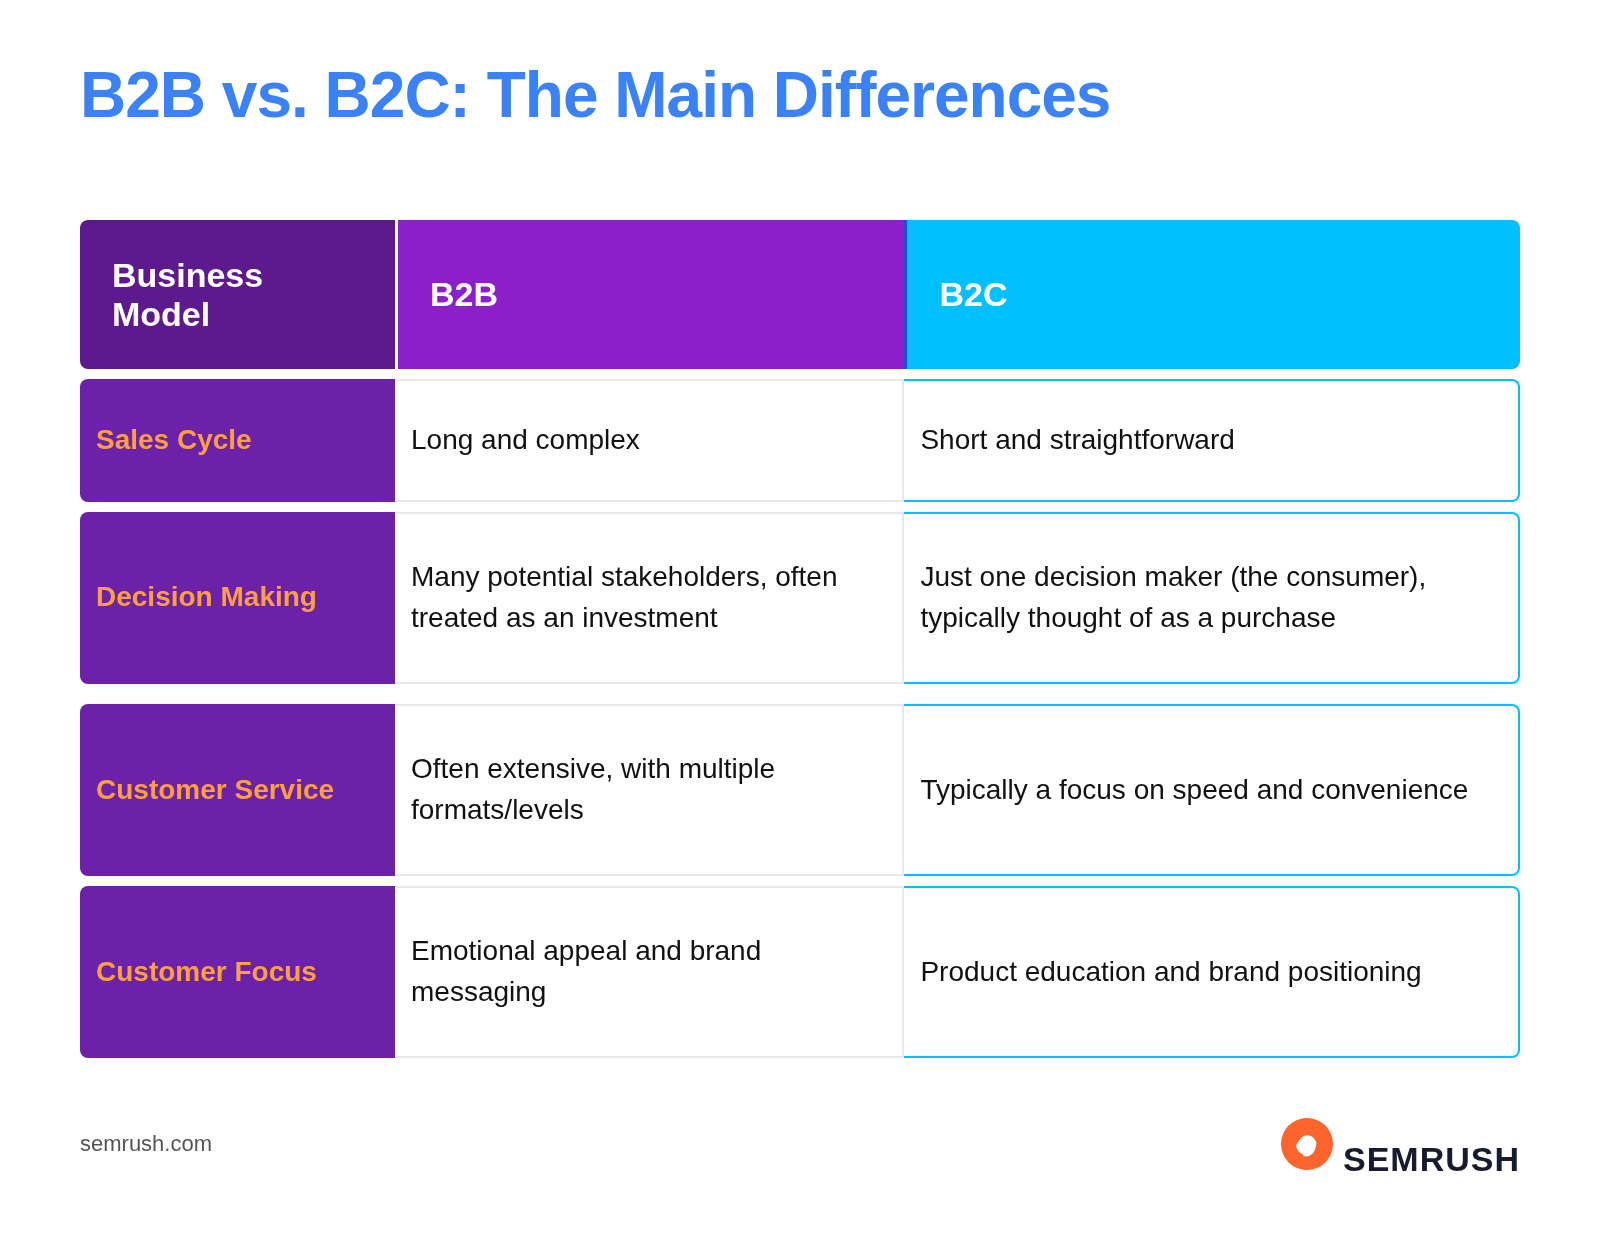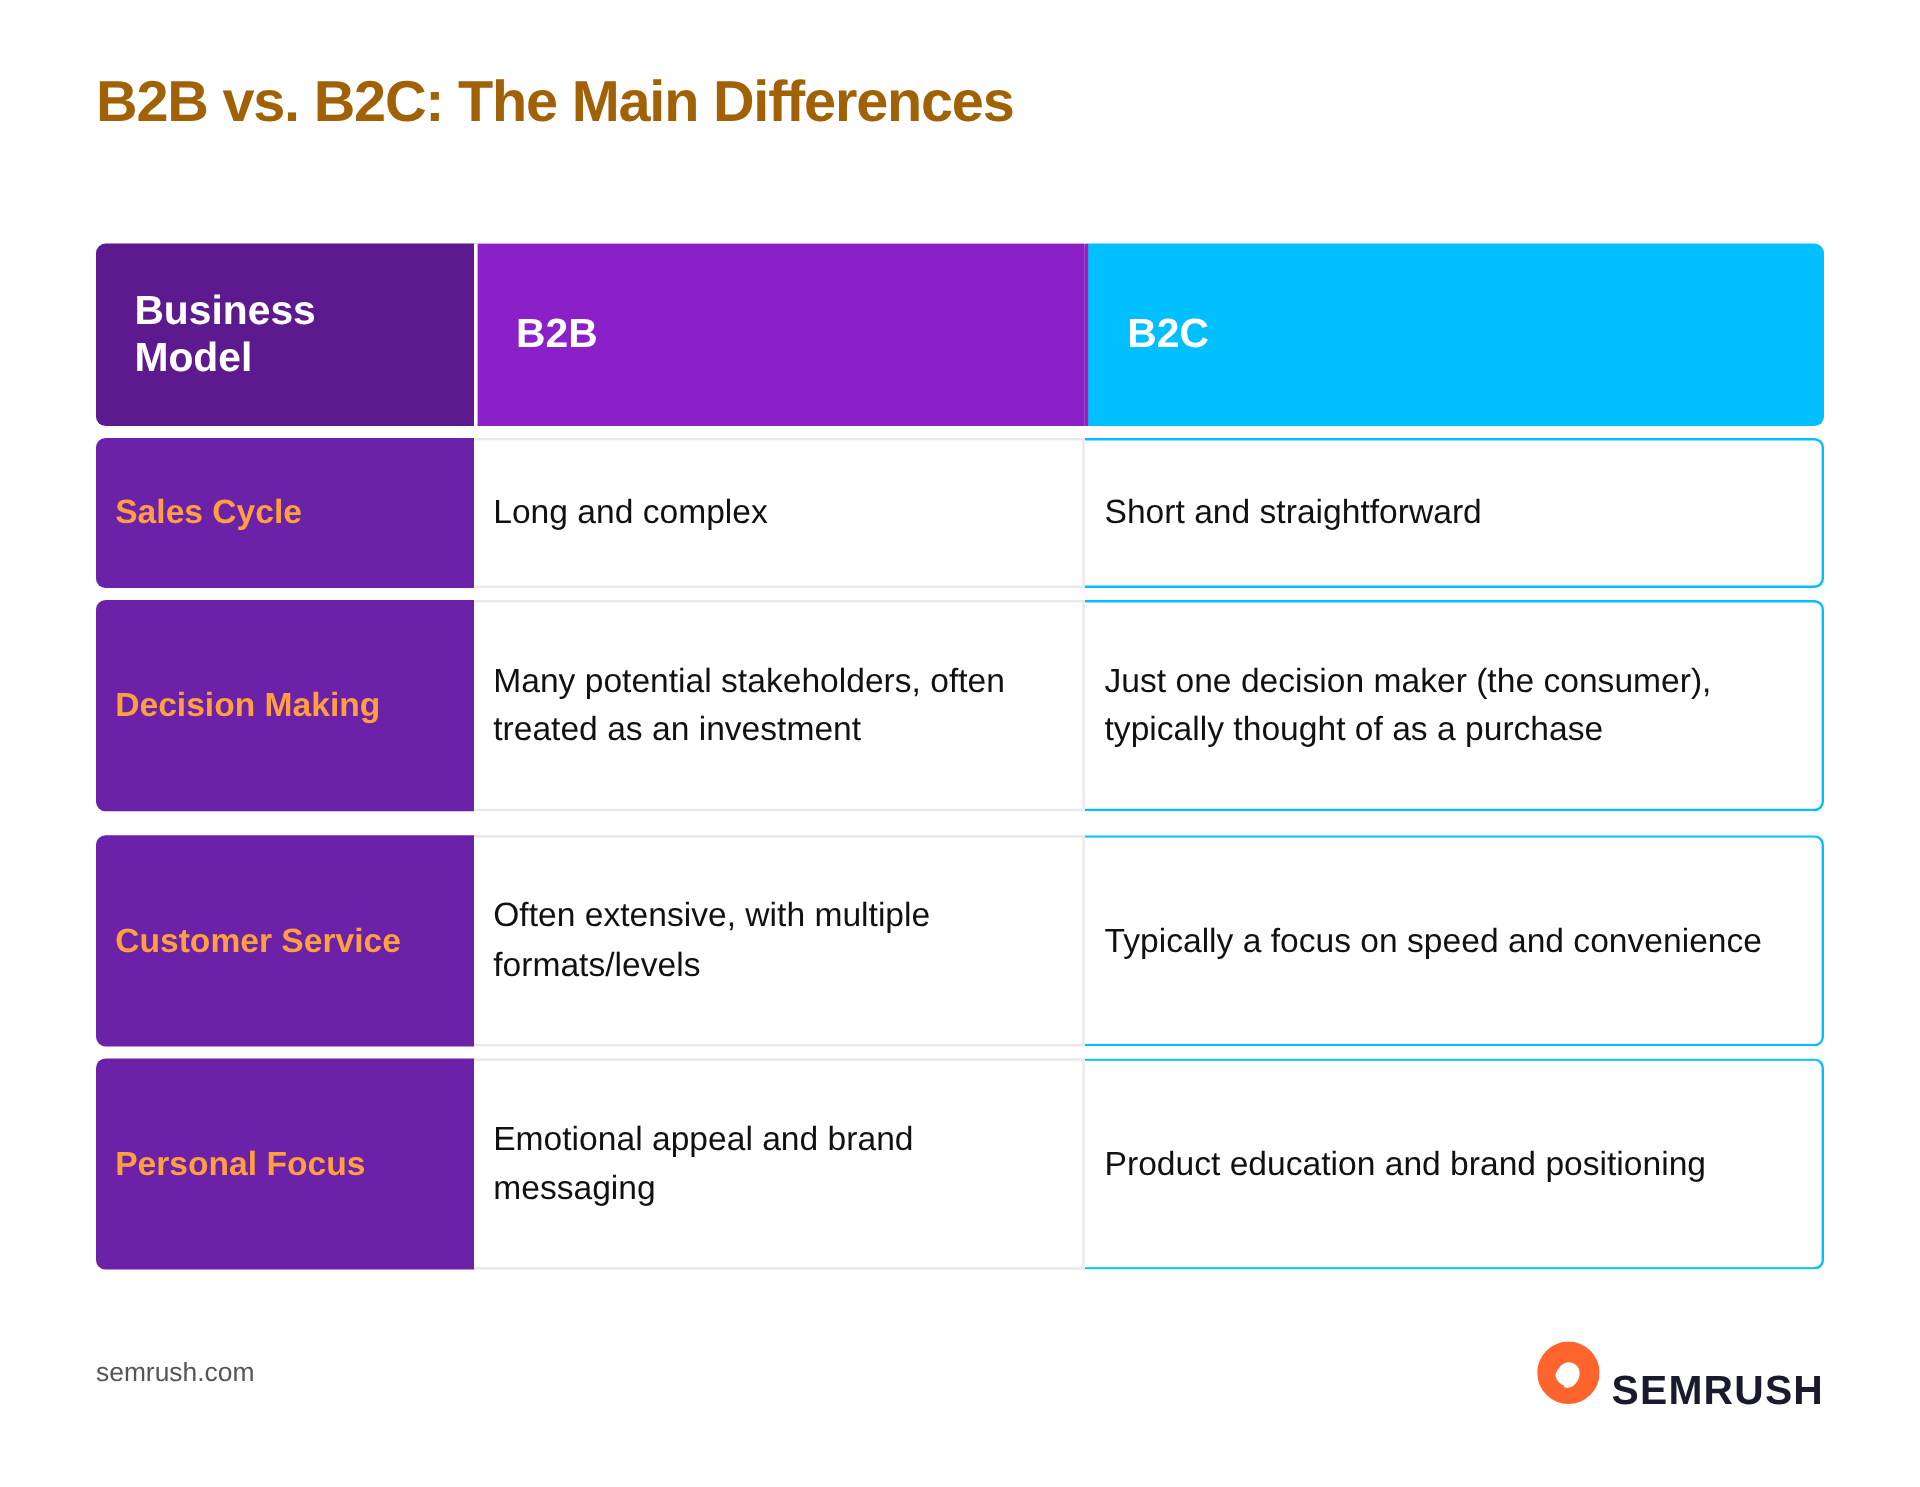--- a/index.html
+++ b/index.html
@@ -7,23 +7,23 @@
       background: #ffffff;
       font-family: 'Arial', 'Helvetica Neue', Helvetica, sans-serif;
       width: 1600px;
       min-height: 1239px;
       display: flex;
       flex-direction: column;
       padding: 60px 80px 60px 80px;
     }
 
     [data-name="page-title"] {
-      font-size: 48px;
+      font-size: 64px;
       font-weight: 900;
-      color: #a16207;
+      color: #3b82f6;
       letter-spacing: -1px;
       margin-bottom: 90px;
       line-height: 1.1;
     }
 
     [data-name="comparison-table"] {
       width: 100%;
       border-collapse: separate;
       border-spacing: 0;
       flex: 1;
@@ -47,21 +47,21 @@
       background: #8b1fc8;
       color: #ffffff;
       border-left: 3px solid #ffffff;
       border-radius: 0;
       margin-top: 16px;
     }
 
     [data-name="header-b2c"] {
       background: #00bfff;
       color: #ffffff;
-      border-left: 3px solid #a21caf;
+      border-left: 3px solid #1d4ed8;
       border-radius: 0 8px 8px 0;
     }
 
     
     [data-name="data-row"] td {
       padding: 28px 16px;
       font-size: 28px;
       line-height: 1.45;
       vertical-align: middle;
     }
@@ -170,21 +170,21 @@
     <tr data-name="data-row">
       <td data-name="row-category">Customer Service</td>
       <td data-name="row-b2b">Often extensive, with multiple formats/levels</td>
       <td data-name="row-b2c">Typically a focus on speed and convenience</td>
     </tr>
     <tr class="row-gap">
         <td colspan="3"></td>
       </tr>
 
     <tr data-name="data-row">
-      <td data-name="row-category">Personal Focus</td>
+      <td data-name="row-category">Customer Focus</td>
       <td data-name="row-b2b">Emotional appeal and brand messaging</td>
       <td data-name="row-b2c">Product education and brand positioning</td>
     </tr>
   </tbody>
 </table>
 
 <div data-name="footer">
   <span data-name="footer-url">semrush.com</span>
   <div data-name="semrush-logo">
     <svg data-name="semrush-logo-icon" viewBox="0 0 52 52" xmlns="http://www.w3.org/2000/svg">

